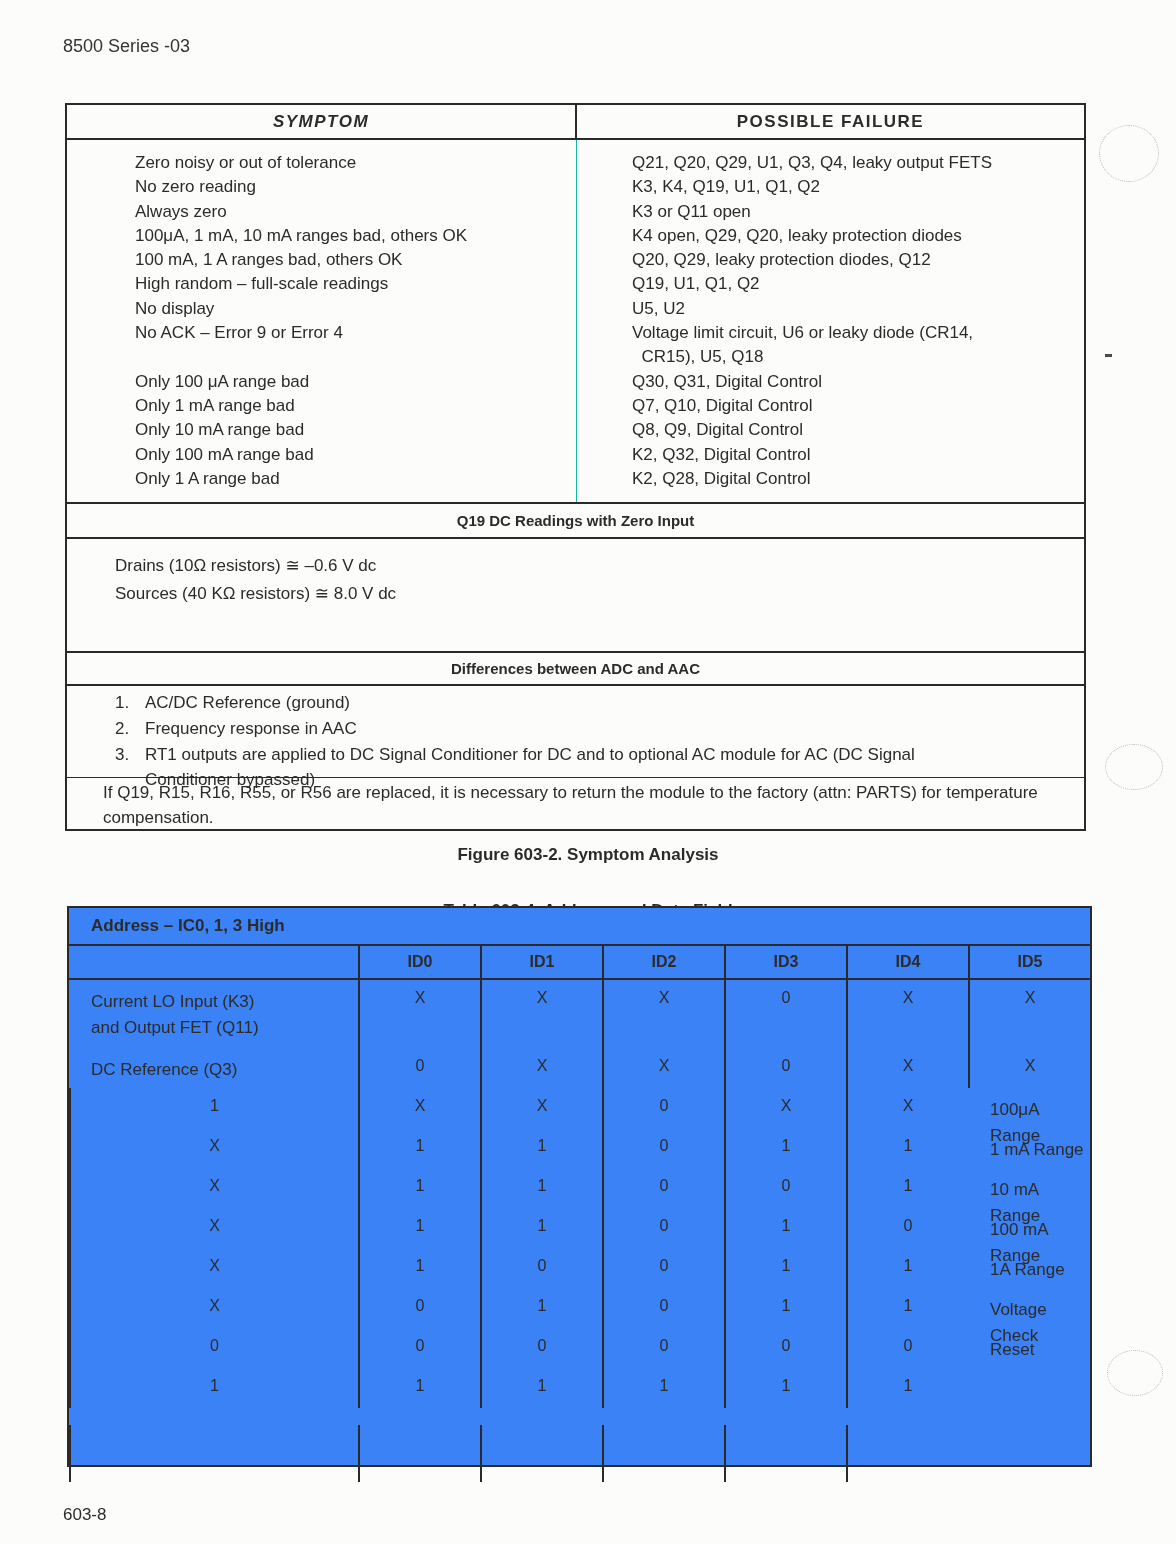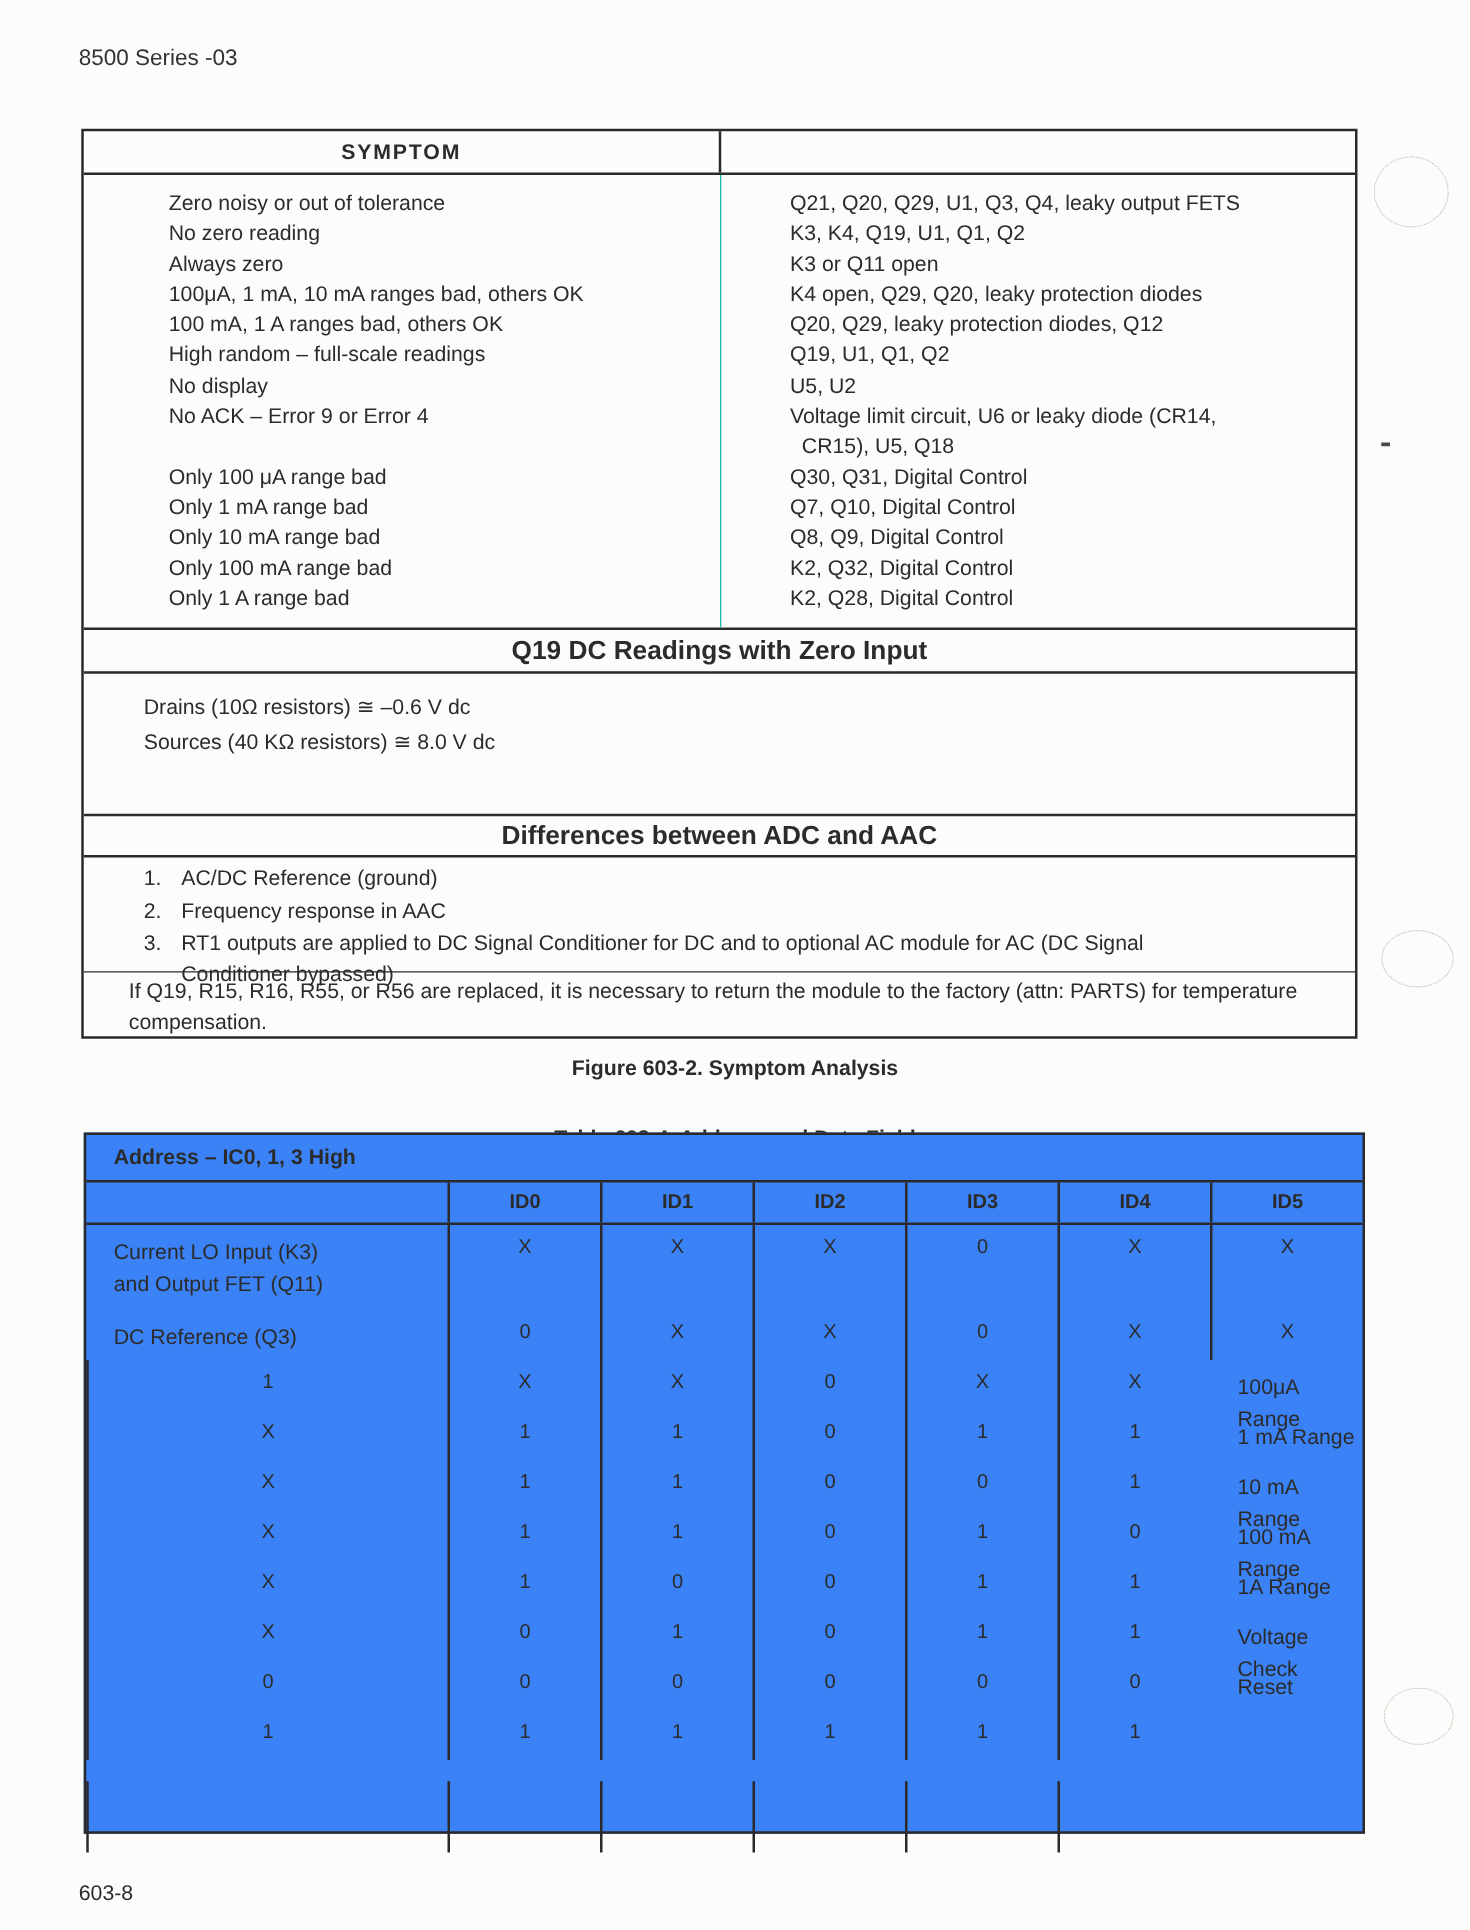--- a/index.html
+++ b/index.html
@@ -13,27 +13,27 @@
   }
   .doc-header{position:absolute;left:63px;top:36px;font-size:18px;color:#333;}
 
   
   .figure-box{
     position:absolute;left:65px;top:103px;width:1021px;height:728px;
     border:2px solid #2a2a2a;box-sizing:border-box;background:#fcfcfa;
   }
   .figure-box *{box-sizing:border-box;}
   .f-head{display:flex;height:35px;border-bottom:2px solid #2a2a2a;}
-  .f-head-left{width:510px;border-right:2px solid #2a2a2a;display:flex;align-items:center;justify-content:center;font-weight:bold;font-size:17px;letter-spacing:1.5px;}
+  .f-head-left{width:510px;border-right:2px solid #2a2a2a;display:flex;align-items:center;justify-content:center;font-weight:bold;font-size:17px;letter-spacing:1.5px;font-style:italic;}
   .f-head-right{flex:1;display:flex;align-items:center;justify-content:center;font-weight:bold;font-size:17px;letter-spacing:1.5px;}
   .f-body{display:flex;height:364px;border-bottom:2px solid #2a2a2a;}
   .f-col{font-size:17px;line-height:24.3px;white-space:pre-wrap;}
   .f-col-left{width:510px;border-right:1px solid #14b8a6;padding:11px 6px 0 68px;}
   .f-col-right{flex:1;padding:11px 6px 0 55px;border-radius:10px;}
-  .f-sechead{height:35px;border-bottom:2px solid #2a2a2a;display:flex;align-items:center;justify-content:center;font-weight:bold;font-size:21px;}
+  .f-sechead{height:35px;border-bottom:2px solid #2a2a2a;display:flex;align-items:center;justify-content:center;font-weight:bold;font-size:15px;}
   .f-q19body{height:114px;border-bottom:2px solid #2a2a2a;padding:13px 0 0 48px;font-size:17px;line-height:28px;}
   .f-diffhead{height:33px;}
   .f-diffbody{height:91px;padding:4px 0 0 48px;font-size:17px;line-height:25.8px;}
   .diff-item{display:flex;}
   .diff-num{width:30px;flex:0 0 30px;}
   .diff-text{max-width:860px;}
   .f-note{border-top:1px solid #2a2a2a;padding:3px 40px 0 36px;font-size:17px;line-height:24.5px;}
 
   .fig-caption{position:absolute;left:0;top:845px;width:1176px;text-align:center;font-weight:bold;font-size:17px;}
   .table-title{position:absolute;left:0;top:901px;width:1176px;text-align:center;font-weight:bold;font-size:17px;}
@@ -69,20 +69,21 @@
 </head>
 <body>
 
 <div class="page">
 
   <div class="doc-header">8500 Series -03</div>
 
   <div class="figure-box">
     <div class="f-head">
       <div class="f-head-left">SYMPTOM</div>
+      <div class="f-head-right">POSSIBLE FAILURE</div>
     </div>
     <div class="f-body">
       <div class="f-col f-col-left" id="symptom-lines"><div class="line">Zero noisy or out of tolerance</div><div class="line">No zero reading</div><div class="line">Always zero</div><div class="line">100μA, 1 mA, 10 mA ranges bad, others OK</div><div class="line">100 mA, 1 A ranges bad, others OK</div><div class="line">High random – full-scale readings</div><div class="line">No display</div><div class="line">No ACK – Error 9 or Error 4</div><div class="line">&nbsp;</div><div class="line">Only 100 μA range bad</div><div class="line">Only 1 mA range bad</div><div class="line">Only 10 mA range bad</div><div class="line">Only 100 mA range bad</div><div class="line">Only 1 A range bad</div></div>
       <div class="f-col f-col-right" id="failure-lines"><div class="line">Q21, Q20, Q29, U1, Q3, Q4, leaky output FETS</div><div class="line">K3, K4, Q19, U1, Q1, Q2</div><div class="line">K3 or Q11 open</div><div class="line">K4 open, Q29, Q20, leaky protection diodes</div><div class="line">Q20, Q29, leaky protection diodes, Q12</div><div class="line">Q19, U1, Q1, Q2</div><div class="line">U5, U2</div><div class="line">Voltage limit circuit, U6 or leaky diode (CR14,</div><div class="line">  CR15), U5, Q18</div><div class="line">Q30, Q31, Digital Control</div><div class="line">Q7, Q10, Digital Control</div><div class="line">Q8, Q9, Digital Control</div><div class="line">K2, Q32, Digital Control</div><div class="line">K2, Q28, Digital Control</div></div>
     </div>
     <div class="f-sechead">Q19 DC Readings with Zero Input</div>
     <div class="f-q19body" id="q19-lines">
         <div class="line">Drains (10Ω resistors) ≅ –0.6 V dc</div>
         <div class="line">Sources (40 KΩ resistors) ≅ 8.0 V dc</div>
       </div>

